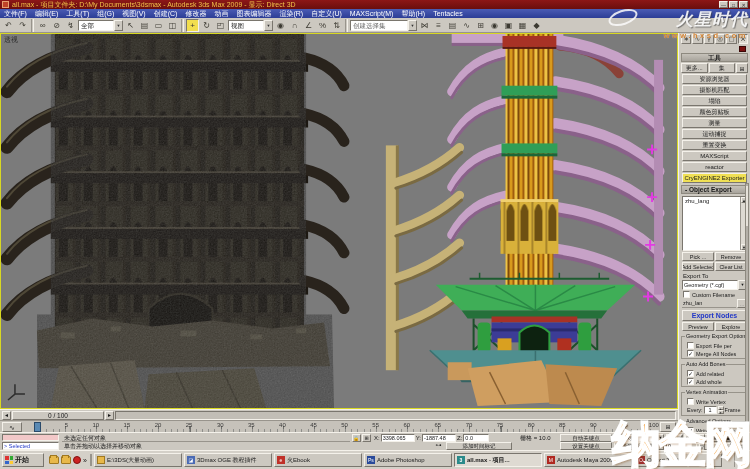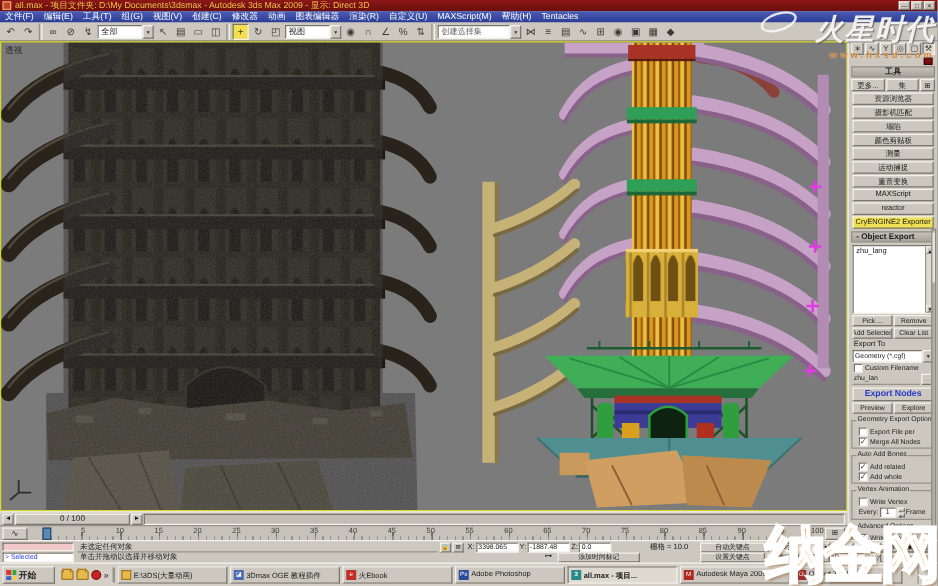--- a/index.html
+++ b/index.html
@@ -138,21 +138,21 @@
   .ic-plugin .task-icon { background:#4a6ab4; }
   .ic-ebook .task-icon { background:#c03028; }
   .ic-ps .task-icon { background:#2a4a9a; }
   .ic-max .task-icon { background:#2a8a8a; }
   .ic-maya .task-icon { background:#b02820; }
   .ic-app .task-icon { background:#a03030; }
   .tray { flex:none; width:14px; height:14px; border-left:1px solid #98948c; }
 
   
   .wm-top { position:absolute; right:2px; top:8px; width:142px; z-index:60; pointer-events:none; text-align:right; }
-  .wm-brand { font-size:23px; font-weight:bold; font-style:italic; color:rgba(250,250,250,.92); text-shadow:1px 1px 1px rgba(60,60,60,.6); letter-spacing:1px; }
+  .wm-brand { font-size:17px; font-weight:bold; font-style:italic; color:rgba(250,250,250,.92); text-shadow:1px 1px 1px rgba(60,60,60,.6); letter-spacing:1px; }
   .wm-swoosh { position:absolute; left:2px; top:2px; width:30px; height:15px; border:2px solid rgba(250,250,250,.85); border-radius:50%; transform:rotate(-18deg); }
   .wm-url { font-size:7.5px; font-weight:bold; letter-spacing:2.5px; color:#d08030; text-shadow:0 0 1px rgba(255,255,255,.7); }
   .wm-bottom { position:absolute; right:0; bottom:2px; width:200px; z-index:61; pointer-events:none; text-align:right; }
   .wm-cn { font-size:49px; line-height:46px; font-weight:bold; color:#ee8507; -webkit-text-stroke:2px #fff; text-shadow:2px 2px 2px rgba(120,60,0,.35); letter-spacing:-3px; }
   .wm-en { margin-top:-8px; font-size:18px; font-weight:bold; font-style:italic; letter-spacing:1px; color:rgba(238,150,40,.55); }
 </style>
 </head>
 <body>
 
 <div id="app">

